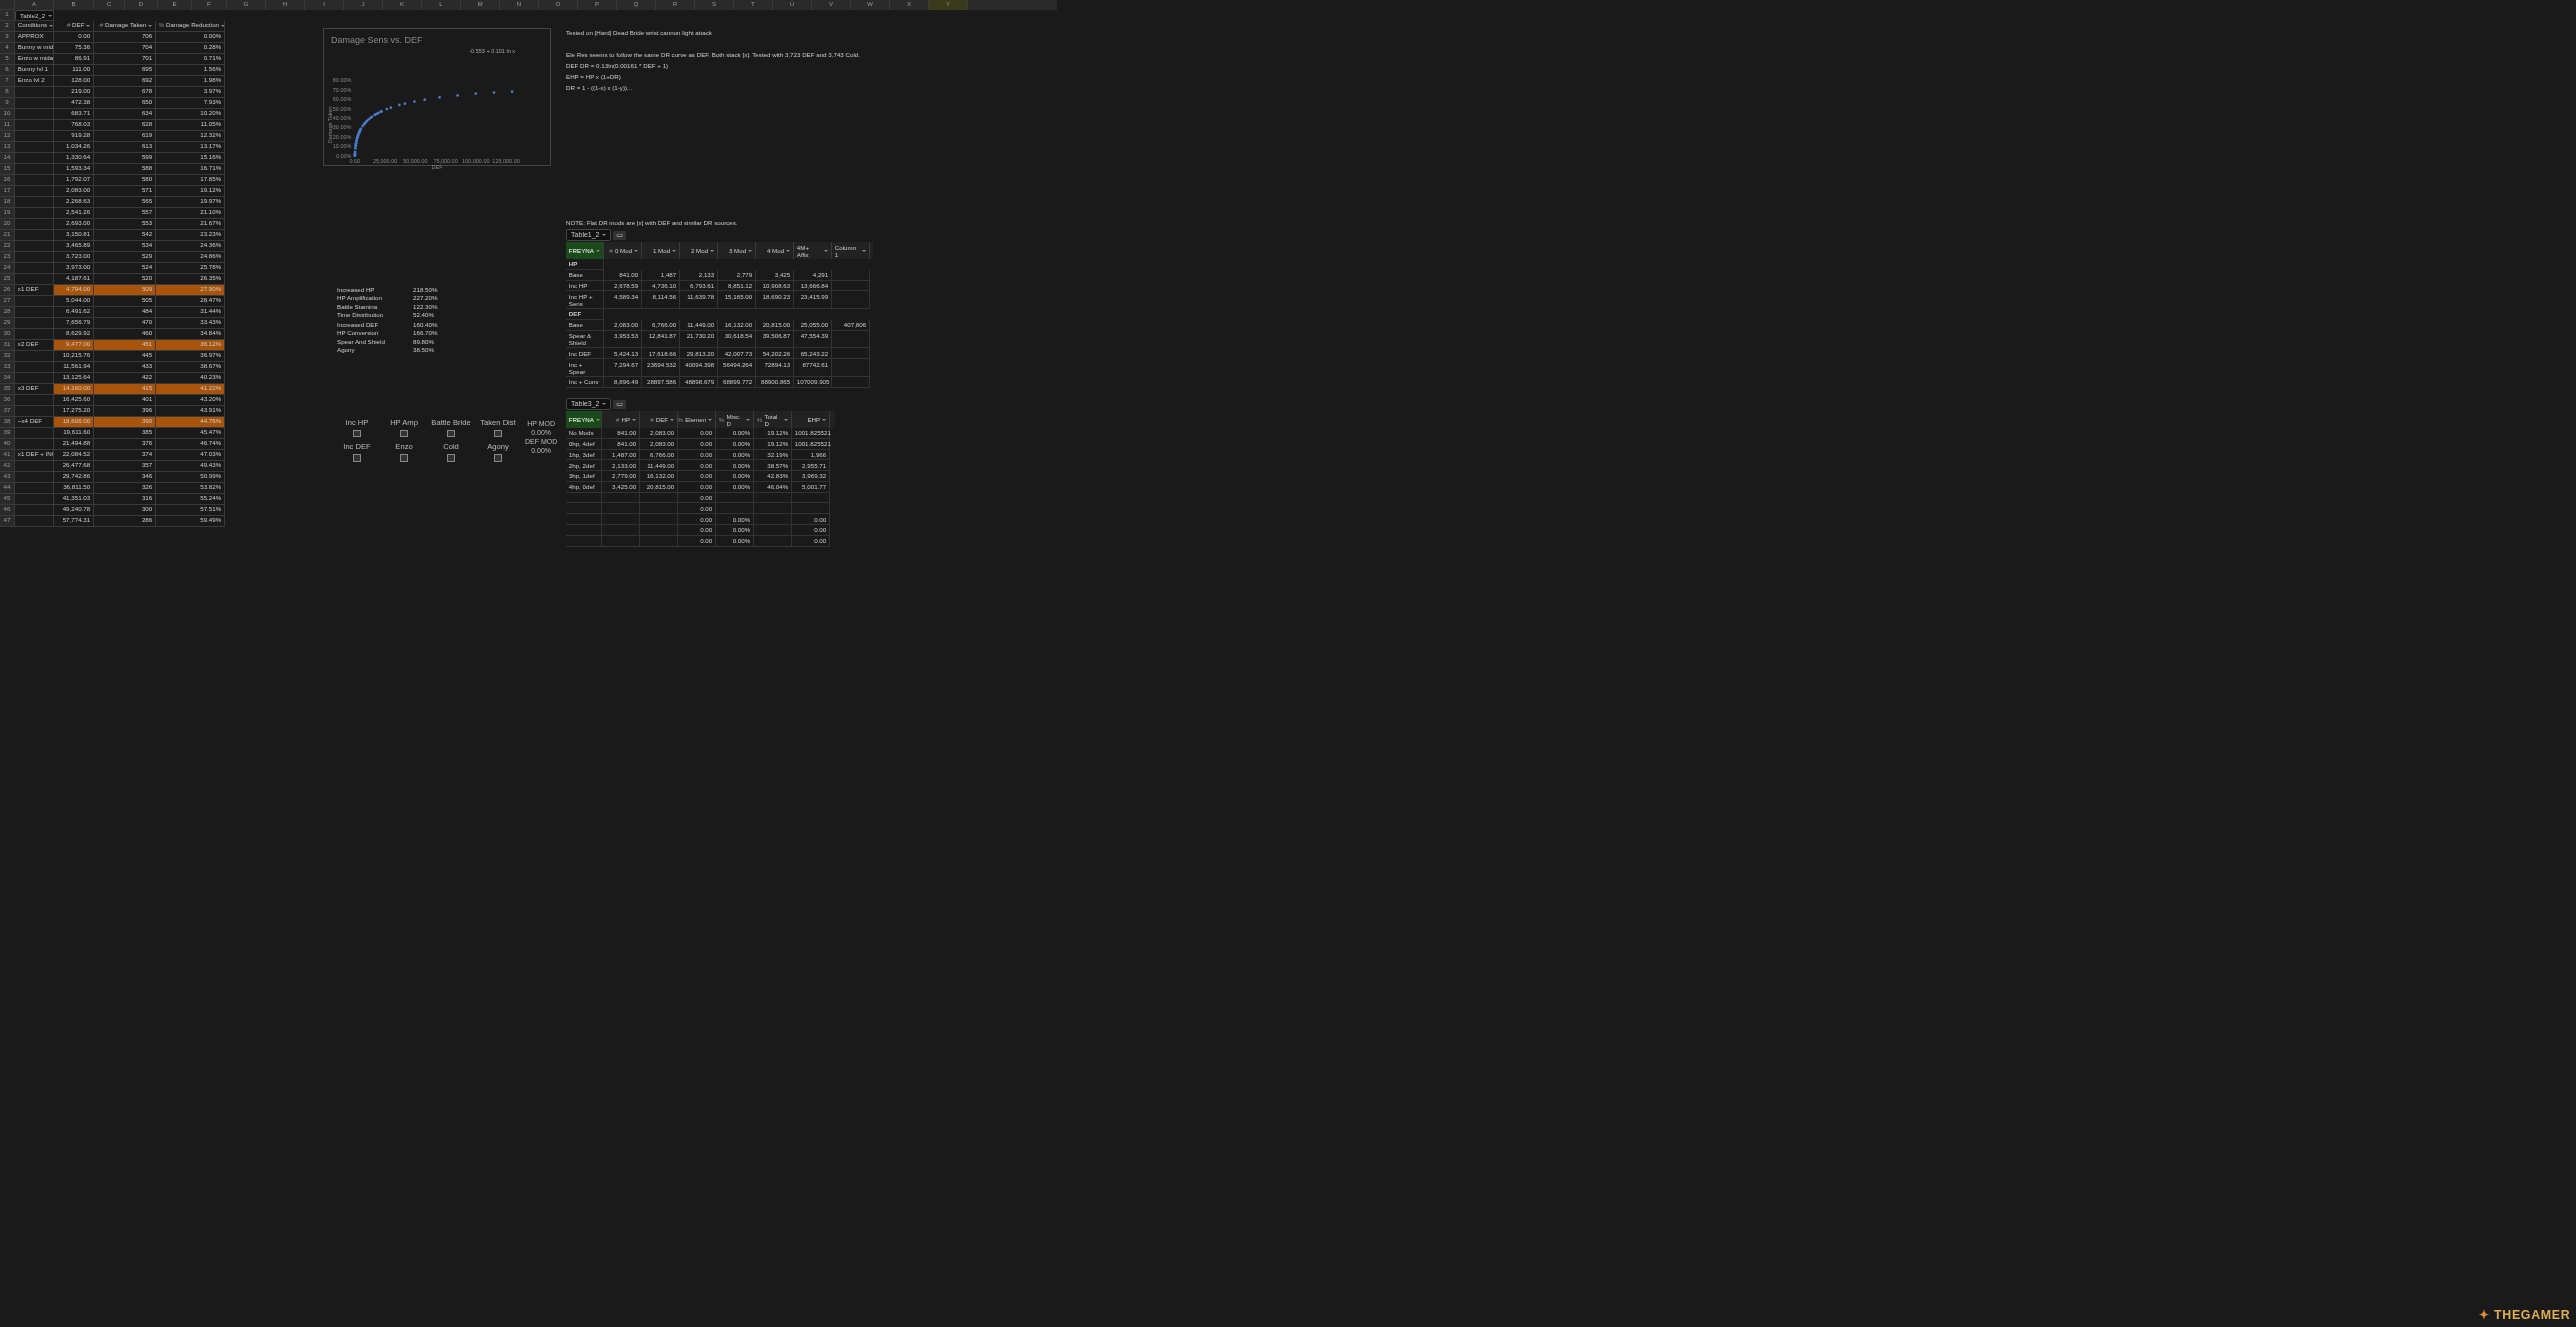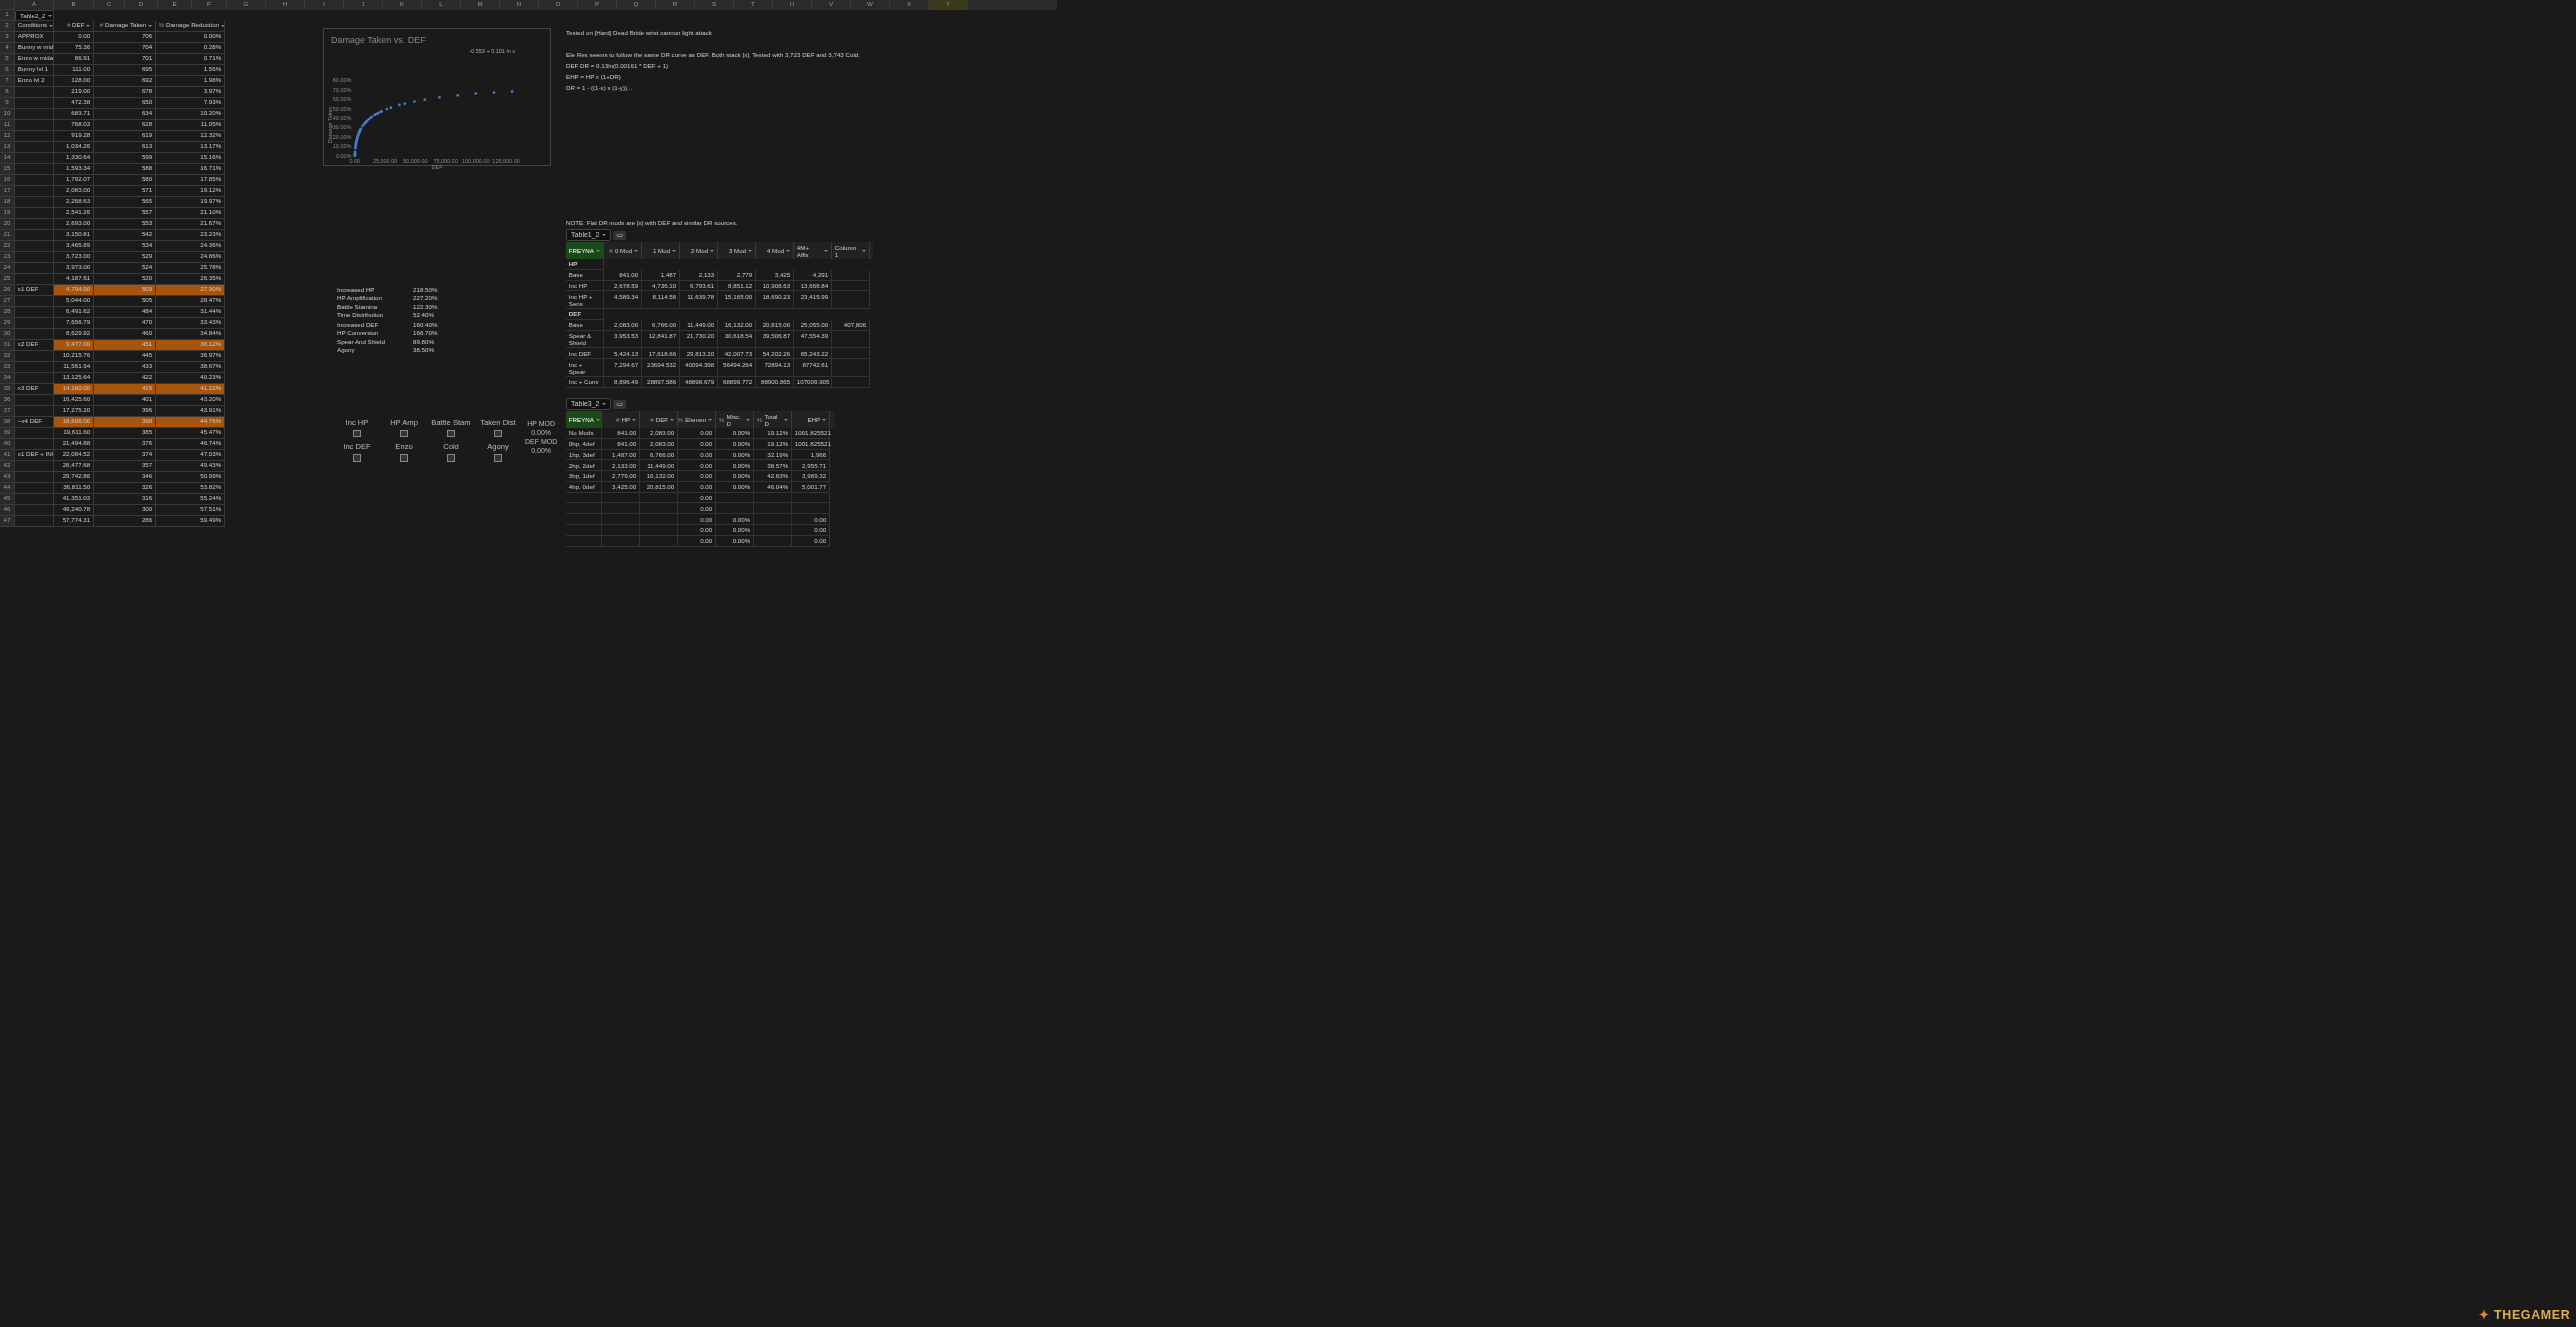--- a/index.html
+++ b/index.html
@@ -471,21 +471,21 @@
     <div class="grid-row">
       <div class="row-header">47</div>
     <div class="cell w-a"></div>
     <div class="cell w-b " style="text-align:right">57,774.31</div>
     <div class="cell " style="width:62px;text-align:right">286</div>
     <div class="cell " style="width:69px;text-align:right">59.49%</div>
     </div>
   </div>
 
 <div class="chart-container">
-  <div class="chart-title">Damage Taken vs. DEF</div>
+  <div class="chart-title">Damage Sens vs. DEF</div>
   <div style="position:absolute;right:35px;top:19.3px;font-size:5.5px;color:#aaa">-0.553 + 0.101 ln x</div>
   <svg class="chart-svg" viewBox="0 0 330 160" style="font-size:10px">
     <g id="chart-points">
         <text x="40" y="138" class="axis-label" text-anchor="end">0.00%</text>
         <text x="40" y="124.25" class="axis-label" text-anchor="end">10.00%</text>
         <text x="40" y="110.5" class="axis-label" text-anchor="end">20.00%</text>
         <text x="40" y="96.75" class="axis-label" text-anchor="end">30.00%</text>
         <text x="40" y="83" class="axis-label" text-anchor="end">40.00%</text>
         <text x="40" y="69.25" class="axis-label" text-anchor="end">50.00%</text>
         <text x="40" y="55.5" class="axis-label" text-anchor="end">60.00%</text>
@@ -596,21 +596,21 @@
     <div class="mrow">
       <span>Agony</span>
       <span>38.50%</span>
     </div>
   </div>
 
 <div class="controls">
   <div class="crow" id="crow1">
       <div class="citem">Inc HP</div>
       <div class="citem">HP Amp</div>
-      <div class="citem">Battle Stam</div>
+      <div class="citem">Battle Bride</div>
       <div class="citem">Taken Dist</div>
     </div>
   <div class="crow" id="crow1b">
       <div class="citem"><span class="checkbox"></span></div>
       <div class="citem"><span class="checkbox"></span></div>
       <div class="citem"><span class="checkbox"></span></div>
       <div class="citem"><span class="checkbox"></span></div>
     </div>
   <div class="crow" id="crow2">
       <div class="citem">Inc DEF</div>

